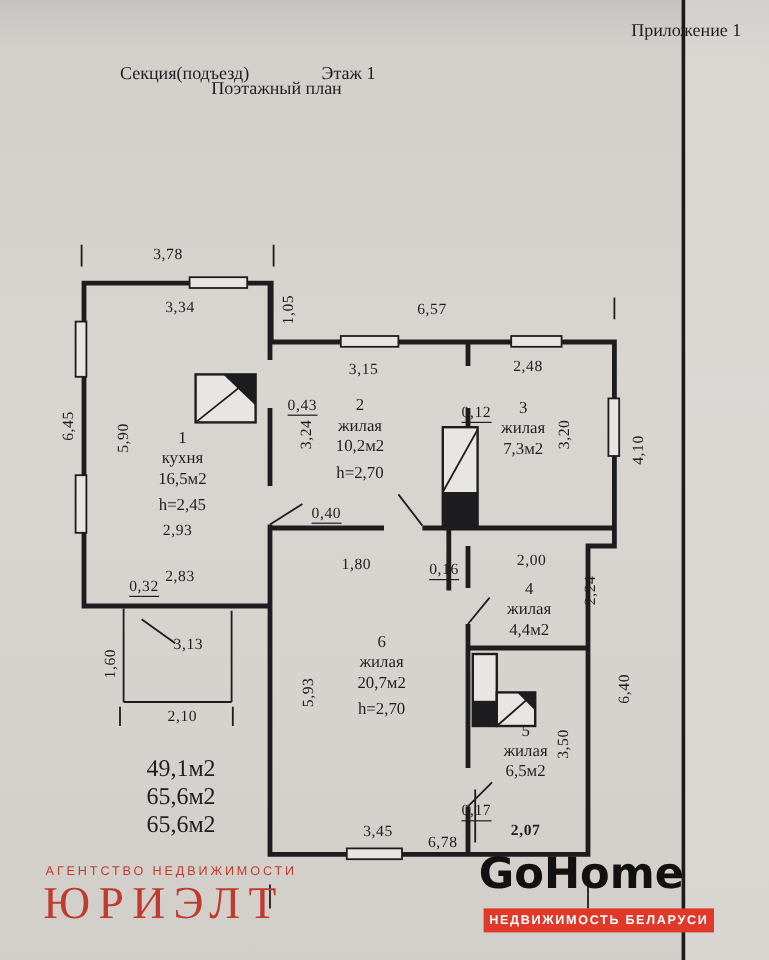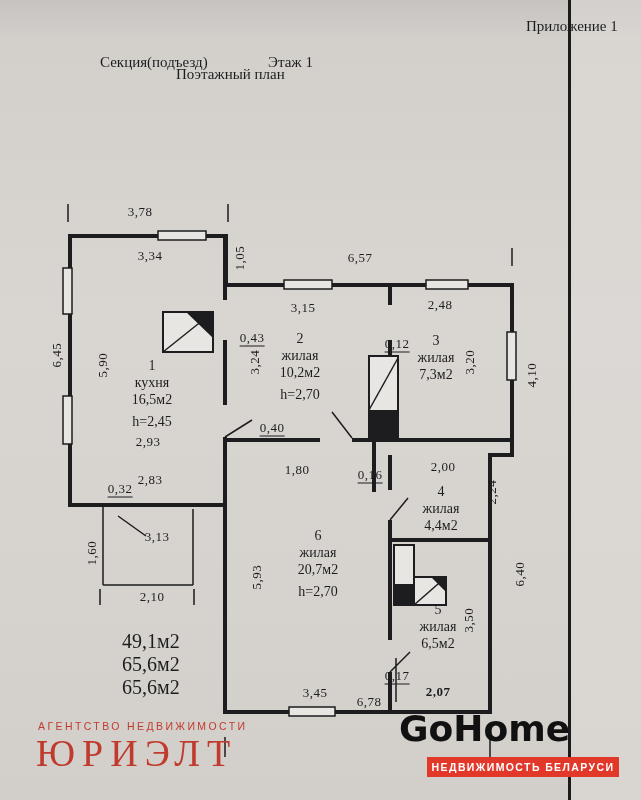--- a/index.html
+++ b/index.html
@@ -30,21 +30,21 @@
     font-family:"Liberation Sans", sans-serif;font-size:10.5px;letter-spacing:2.4px;
   }
   #agency-name{
     position:absolute;left:36px;top:731px;
     font-size:38px;letter-spacing:7px;font-family:"Liberation Serif", serif;
   }
   #gohome{position:absolute;left:399px;top:708px;font-family:"DejaVu Sans", sans-serif;font-weight:bold;font-size:36px;color:#111;letter-spacing:0px;z-index:2;}
   #gohome-banner{
     position:absolute;left:403px;top:757px;width:192px;height:20px;z-index:2;
     font-family:"Liberation Sans", sans-serif;font-weight:bold;font-size:10.5px;
-    color:#fff;text-align:center;line-height:20px;letter-spacing:1.4px;margin-left:24px;
+    color:#fff;text-align:center;line-height:20px;letter-spacing:1.4px;
   }
   .red{color:var(--red,#c03a2e);}
 </style>
 </head>
 <body>
 
 <div class="hdr" style="left:176px;top:24px;margin-top:42px;">Поэтажный план</div>
 <div class="hdr" style="left:526px;top:18px;z-index:2;">Приложение 1</div>
 <div class="hdr" style="left:100px;top:54px;">Секция(подъезд)</div>
 <div class="hdr" style="left:268px;top:54px;">Этаж  1</div>

